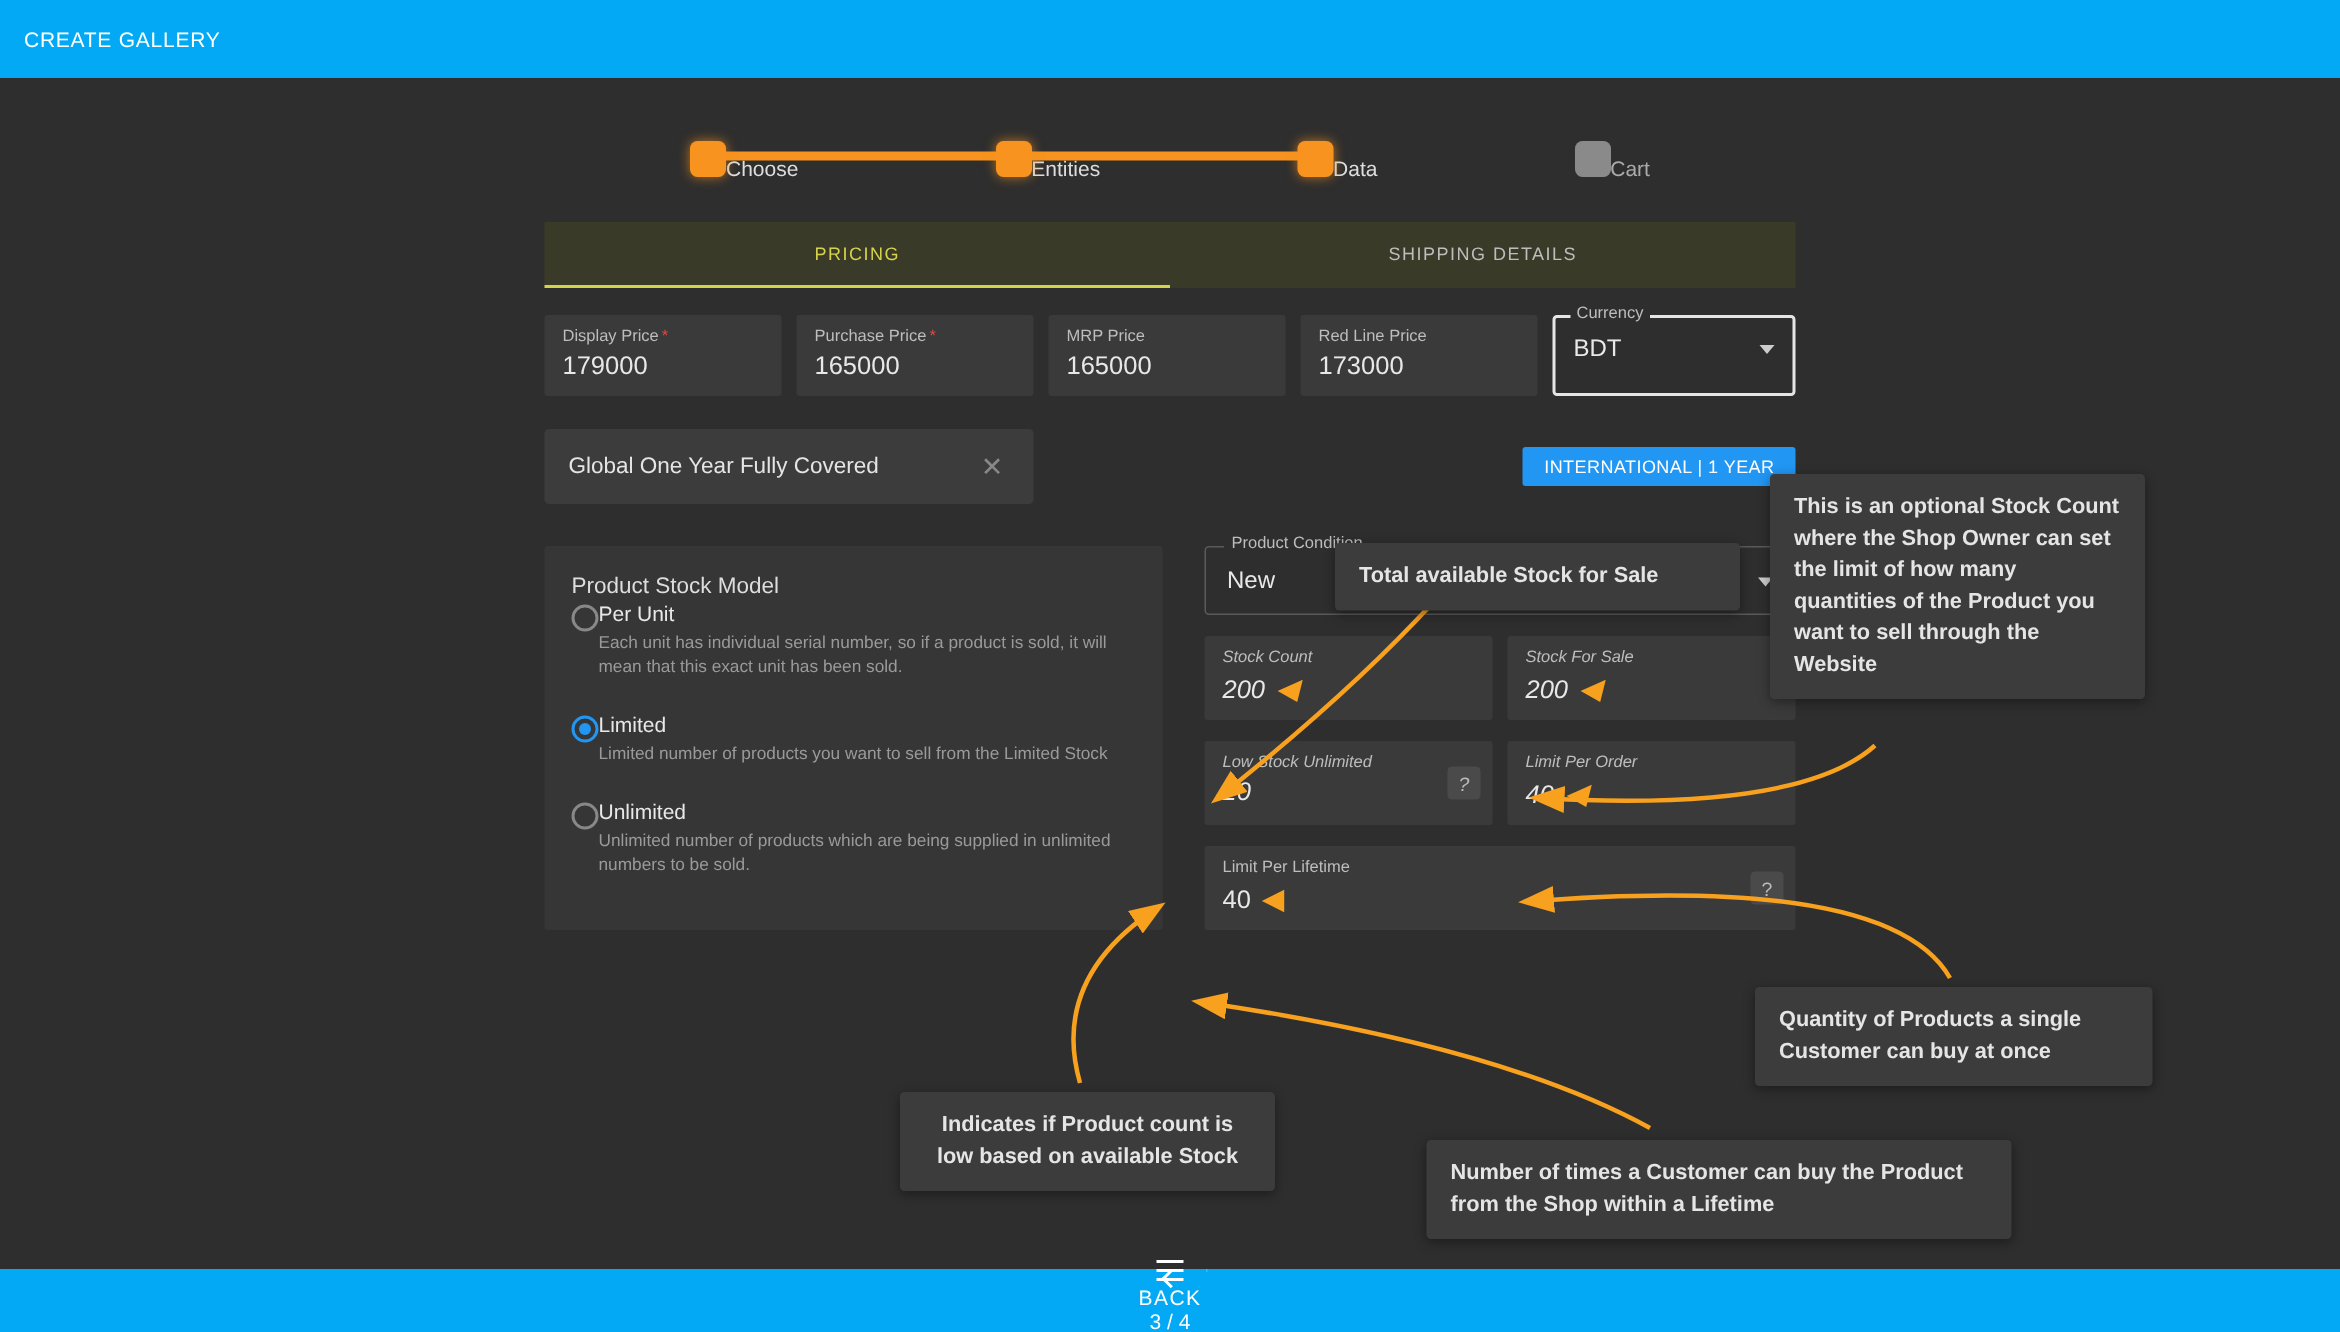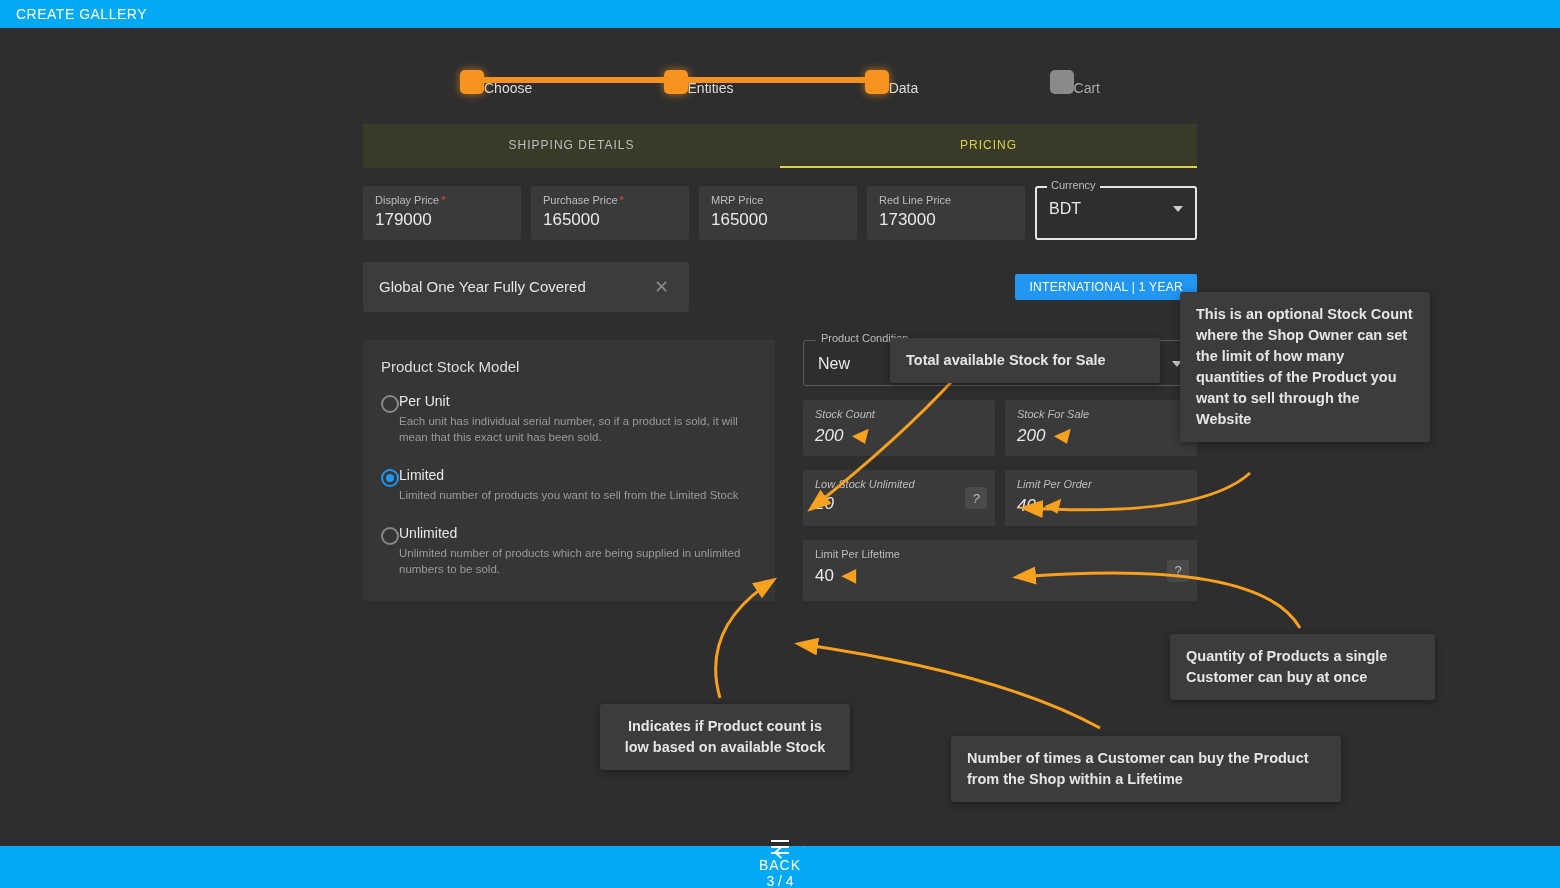--- a/index.html
+++ b/index.html
@@ -1,18 +1,18 @@
 <!DOCTYPE html>
 <html><head>
 <meta charset="utf-8">
 <style>
   * { box-sizing: border-box; margin:0; padding:0; }
   html, body { width:1560px; height:888px; background:#2e2e2e; font-family:"Segoe UI",Arial,sans-serif; color:#cfcfcf; overflow:hidden;}
 
-  .top-bar { background:#03a9f4; color:#fff; height:28px; display:flex; align-items:center; padding:0 16px; font-size:14px; letter-spacing:0.5px;}
+  .top-bar { background:#03a9f4; color:#fff; height:52px; display:flex; align-items:center; padding:0 16px; font-size:14px; letter-spacing:0.5px;}
   .top-bar span{color:#fff;}
 
   .content-outer{ width:100%; position:relative; }
 
   .stepper{ display:flex; justify-content:center; align-items:flex-start; margin-top:40px; position:relative;}
   .step{ display:flex; align-items:center; position:relative;}
   .step-box{ width:24px; height:24px; border-radius:5px; background:#8a8a8a; position:relative; z-index:2;}
   .step-box.active{ background:#f7931e; box-shadow:0 0 8px rgba(247,147,30,0.7);}
   .step-label{ margin-top:12px; font-size:14px; color:#ddd;}
   .step.inactive .step-label{ color:#aaa;}
@@ -36,21 +36,21 @@
   .currency-value{ font-size:16px; color:#e8e8e8; display:flex; justify-content:space-between; align-items:center; margin-top:6px;}
 
   .chip-row{ display:flex; align-items:center; gap:24px; margin-top:22px;}
   .chip{ background:#3c3c3c; border-radius:3px; padding:14px 16px; display:flex; align-items:center; justify-content:space-between; width:326px;}
   .chip-text{ color:#e5e5e5; font-size:15px; line-height:1.25;}
   .chip-close{ color:#888; font-size:18px; cursor:pointer; padding:0 4px;}
   .badge{ background:#2196f3; color:#fff; font-size:12px; padding:6px 14px; border-radius:2px; letter-spacing:0.3px;}
 
   .lower{ display:flex; gap:28px; margin-top:28px;}
   .stock-model{ background:#363636; border-radius:2px; padding:18px 18px 24px; width:412px;}
-  .stock-model h4{ font-weight:normal; color:#ddd; font-size:15px; margin-bottom:18px;}
+  .stock-model h4{ font-weight:normal; color:#ddd; font-size:15px; margin-bottom:2px;}
   .radio-item{ display:flex; gap:0; margin-bottom:22px;}
   .radio-item:last-child{margin-bottom:0;}
   .radio-outer{ width:18px; height:18px; border:2px solid #2196f3; border-radius:50%; margin-top:2px; flex-shrink:0; display:flex; align-items:center; justify-content:center;}
   .radio-outer.off{ border-color:#888;}
   .radio-inner{ width:8px; height:8px; background:#2196f3; border-radius:50%;}
   .radio-texts .rt-title{ color:#e8e8e8; font-size:14px; margin-bottom:4px;}
   .radio-texts .rt-desc{ color:#9a9a9a; font-size:11.5px; line-height:1.4;}
 
   .right-col{ flex:1; display:flex; flex-direction:column; gap:14px;}
   .cond-box{ border:1px solid #5a5a5a; border-radius:3px; padding:8px 14px 12px; position:relative;}
@@ -107,22 +107,22 @@
       </div>
       <div class="step inactive">
         <div class="step-box"></div>
         <div class="step-label">Cart</div>
       </div>
     </div>
   </div>
 
   <div class="form-area">
     <div class="tabs">
+      <div class="tab active">PRICING</div>
       <div class="tab">SHIPPING DETAILS</div>
-      <div class="tab active">PRICING</div>
     </div>
 
     <div class="row">
       <div class="field">
         <span class="field-label"><span>Display Price</span><span class="req">*</span></span>
         <div class="field-value">179000</div>
       </div>
       <div class="field">
         <span class="field-label"><span>Purchase Price</span><span class="req">*</span></span>
         <div class="field-value">165000</div>

